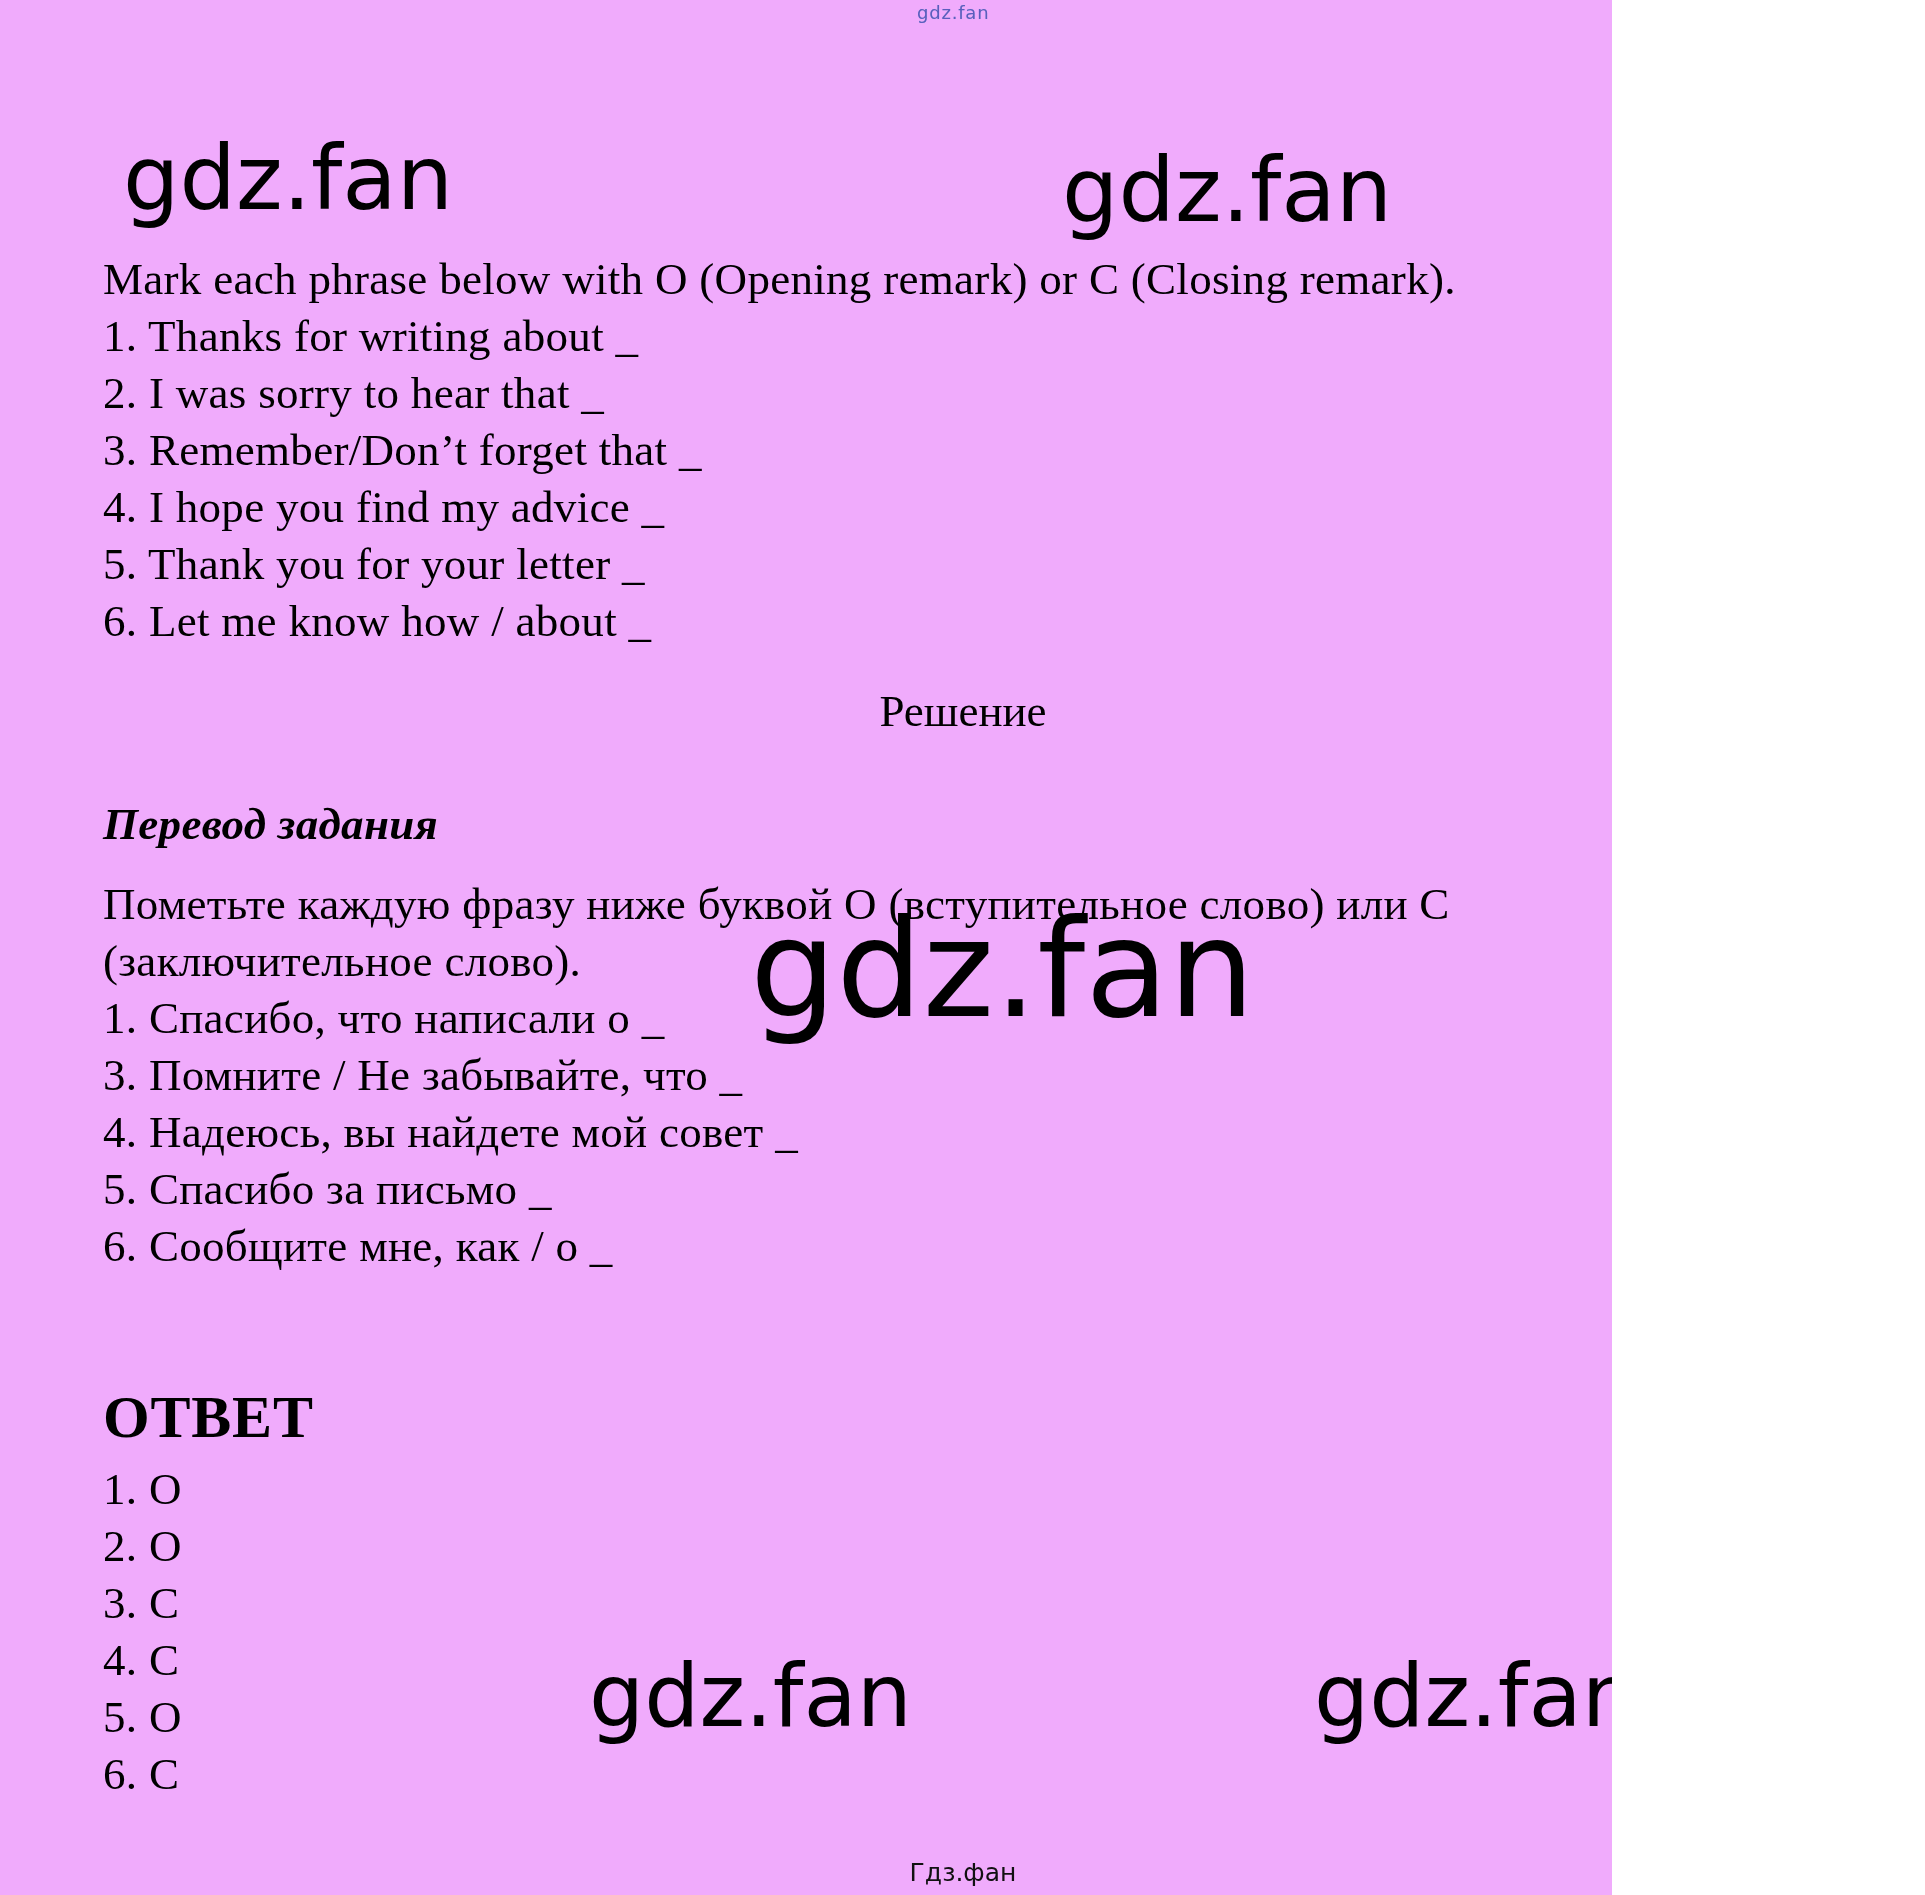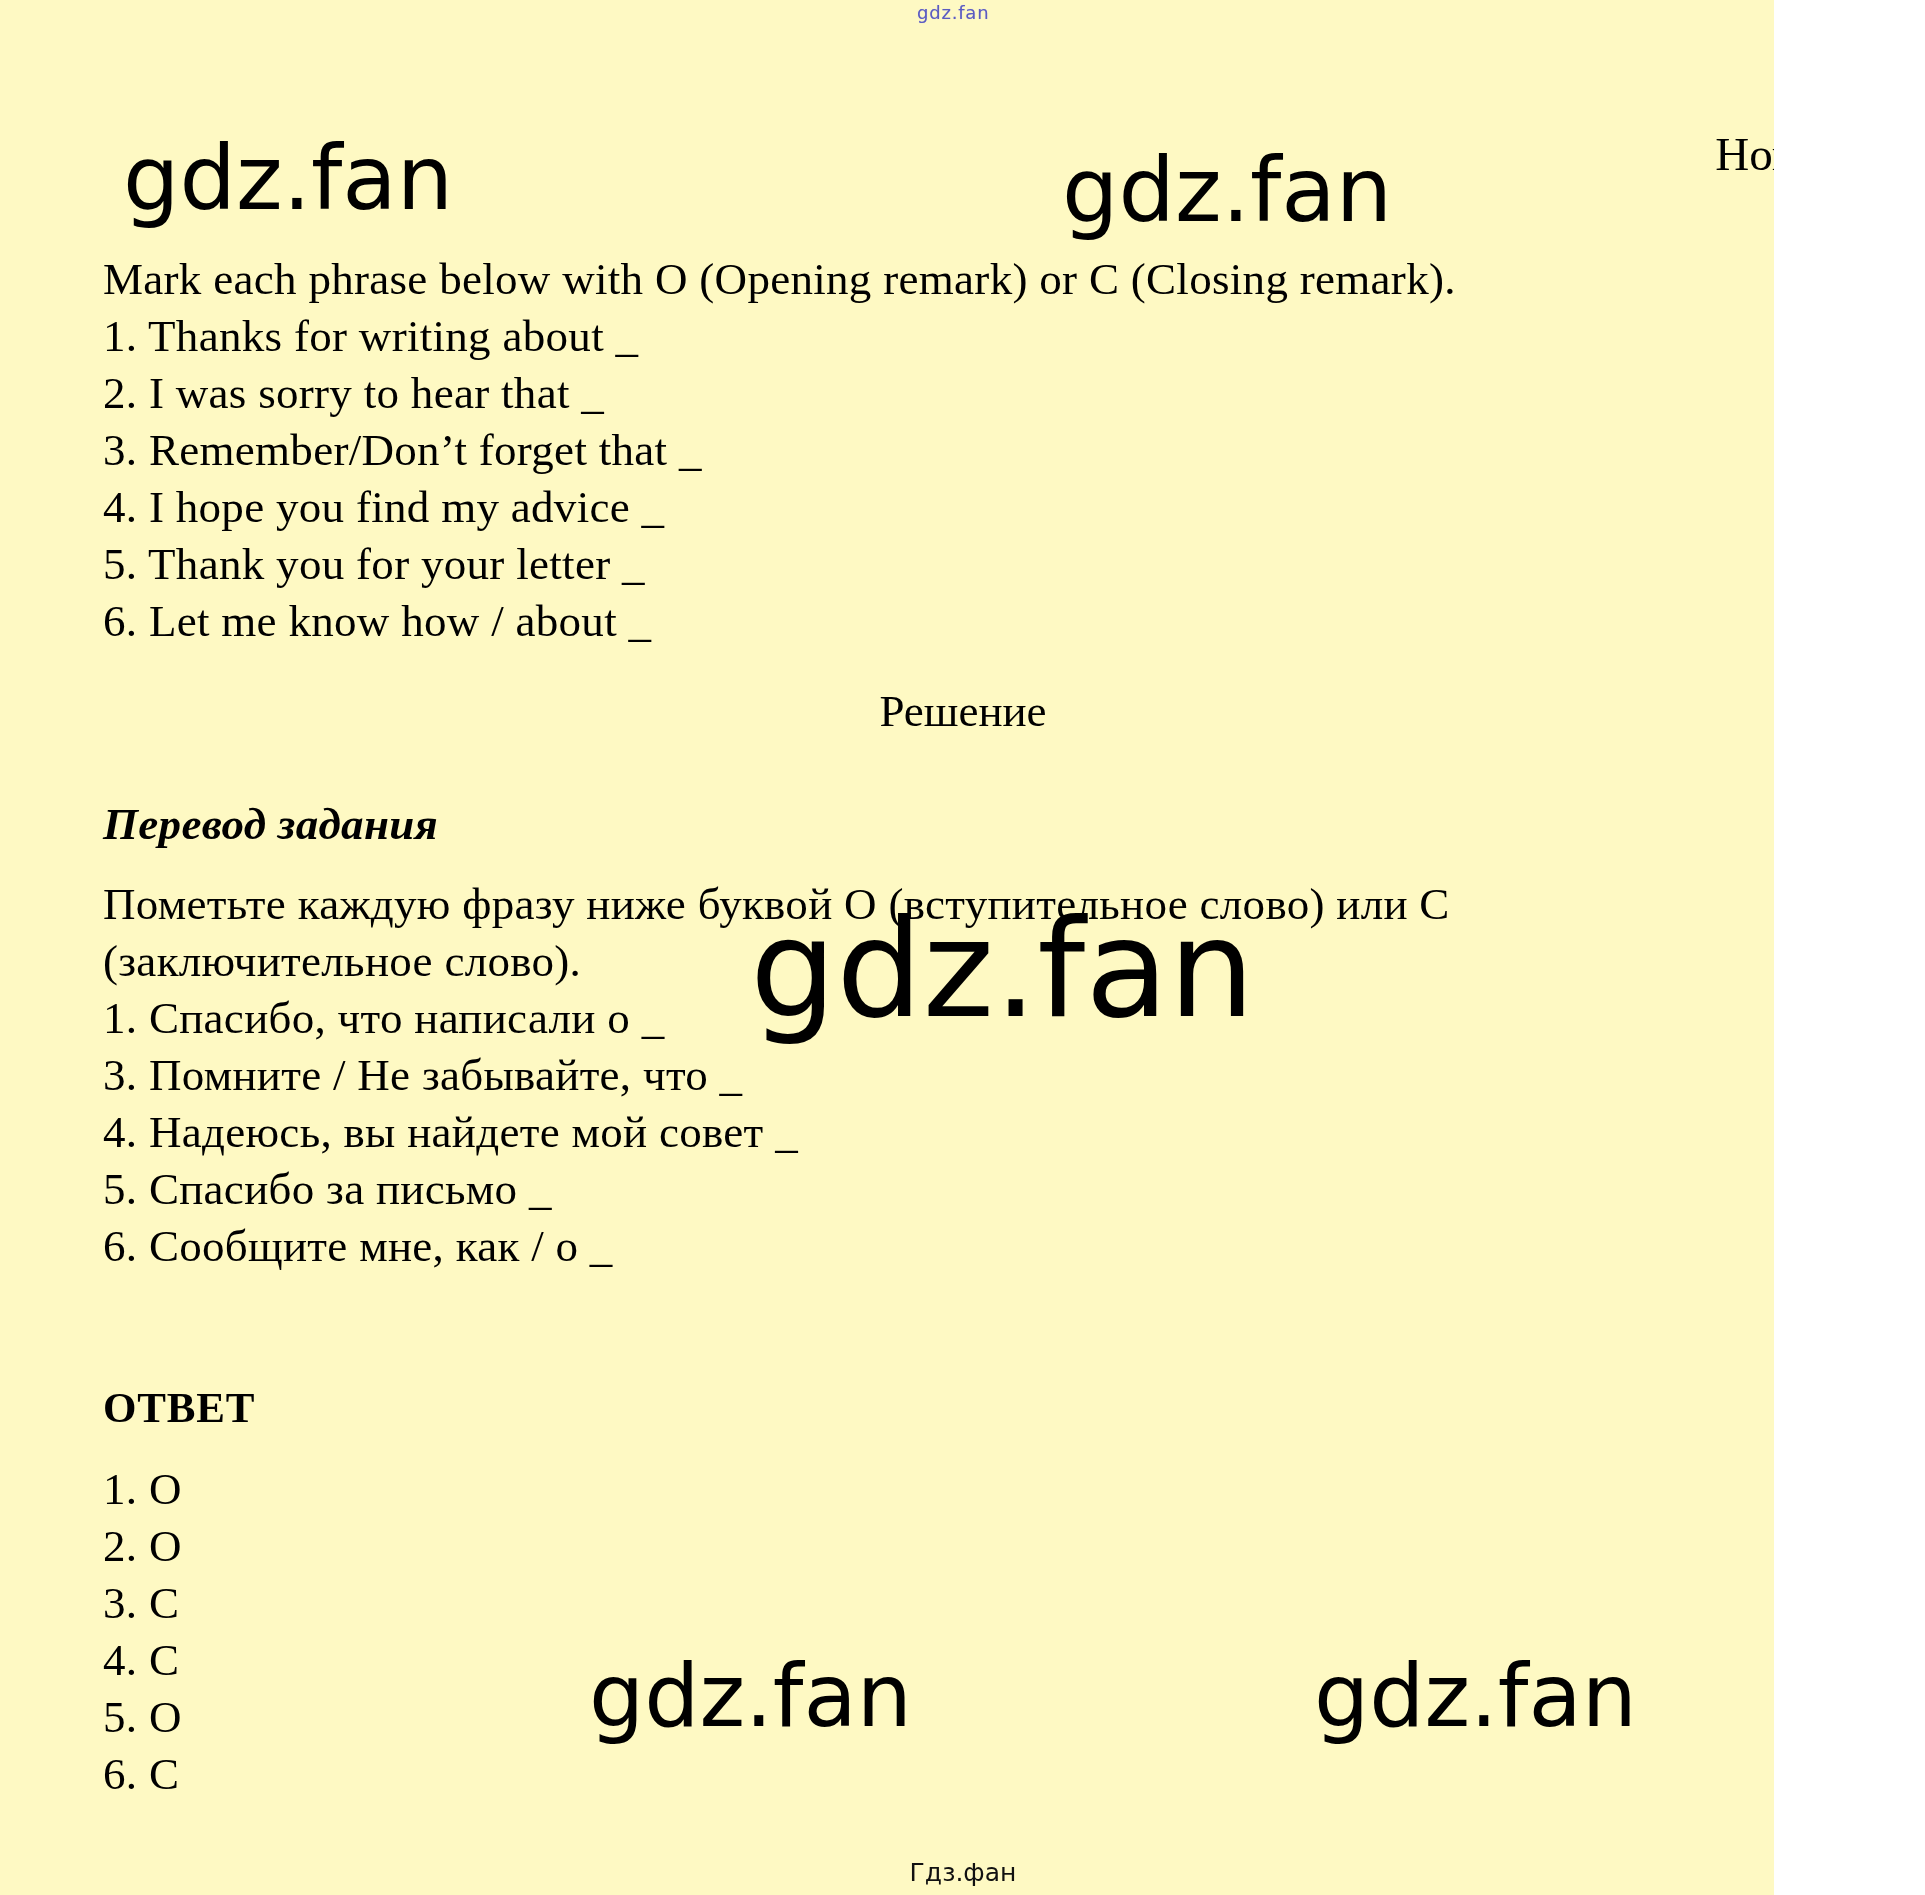--- a/index.html
+++ b/index.html
@@ -1,20 +1,20 @@
 <!DOCTYPE html>
 <html style="font-size:13.6px"><head>
 <meta charset="utf-8">
 <style>
   html,body{margin:0;padding:0;background:#ffffff;}
   .page{
     position:relative;
-    width:1774px;
+    width:1612px;
     height:1896px;
-    background:#fef9c3;
+    background:#f0abfc;
     overflow:hidden;
     font-family:"Liberation Serif", serif;
     color:#000;
   }
   .abs{position:absolute;}
   
   .wm-tiny{
     left:917px; top:1.7px;
     font-family:"DejaVu Sans", sans-serif;
     font-size:18px;
@@ -56,21 +56,21 @@
   .translation-heading{
     left:103px; top:798px;
     font-size:45px;
     font-weight:bold;
     font-style:italic;
     letter-spacing:0.3px;
   }
   .ru-block{left:103px; top:856px;}
   .answer-heading{
     left:103px; top:1383px;
-    font-size:43px;
+    font-size:60px;
     font-weight:bold;
     letter-spacing:0.8px;
   }
   .answer-block{left:103px; top:1441px;}
   
   .footer{
     left:0; top:1858px; width:1926px;
     text-align:center;
     font-family:"DejaVu Sans", sans-serif;
     font-size:25px;

